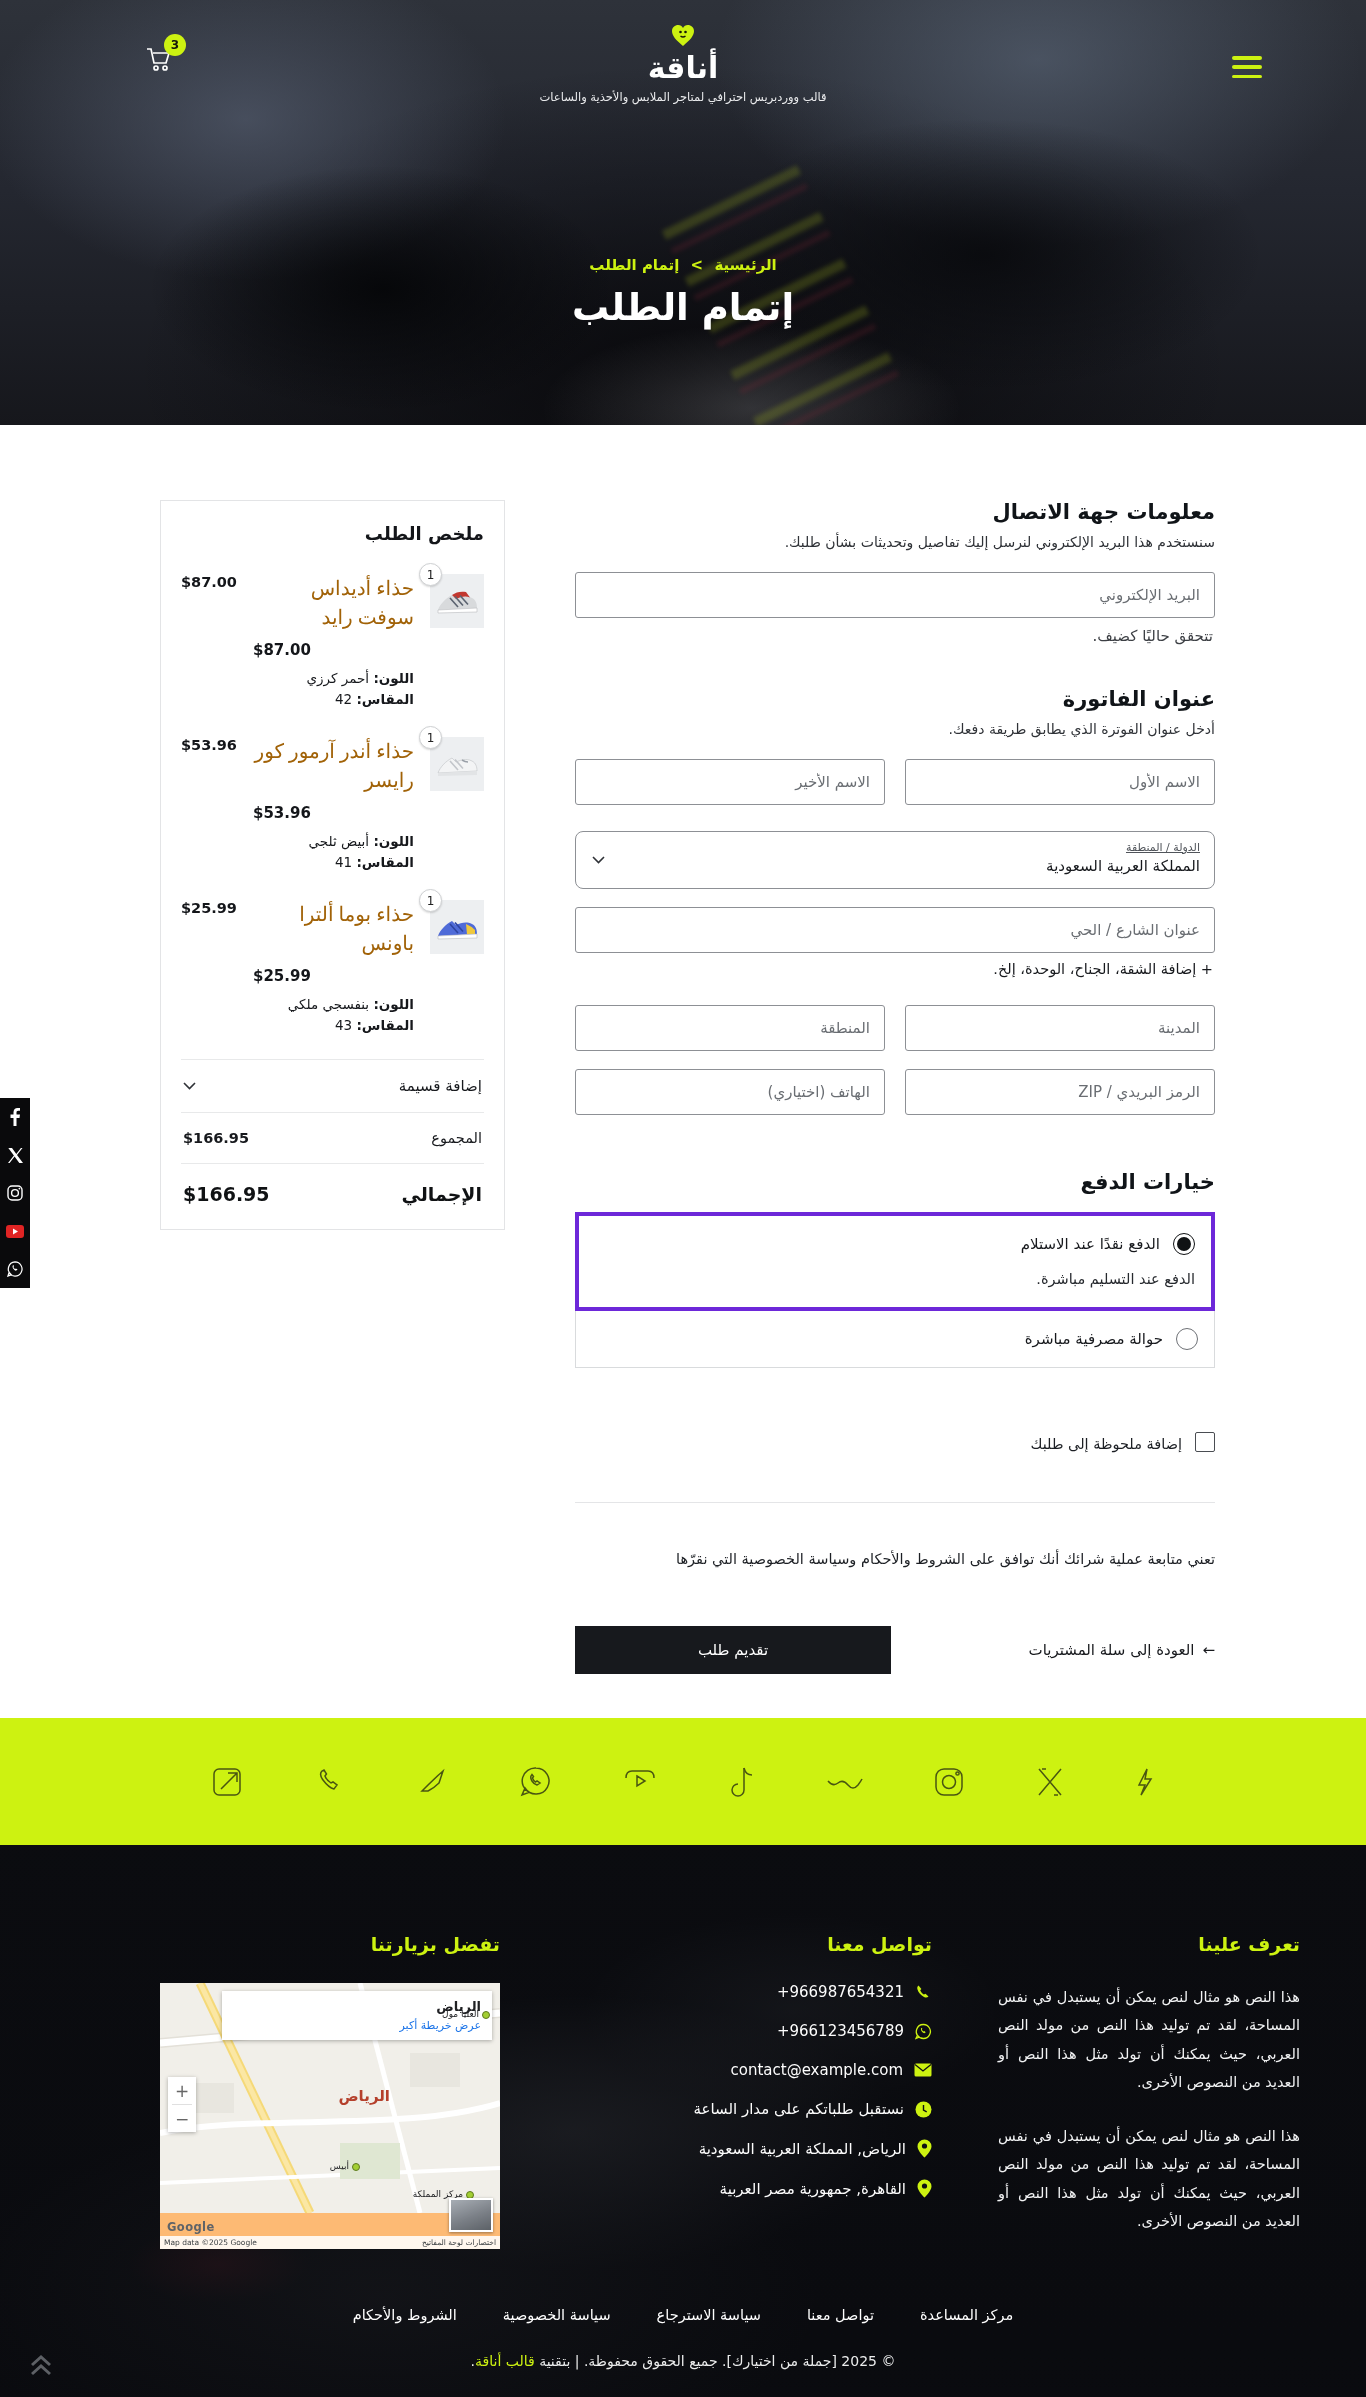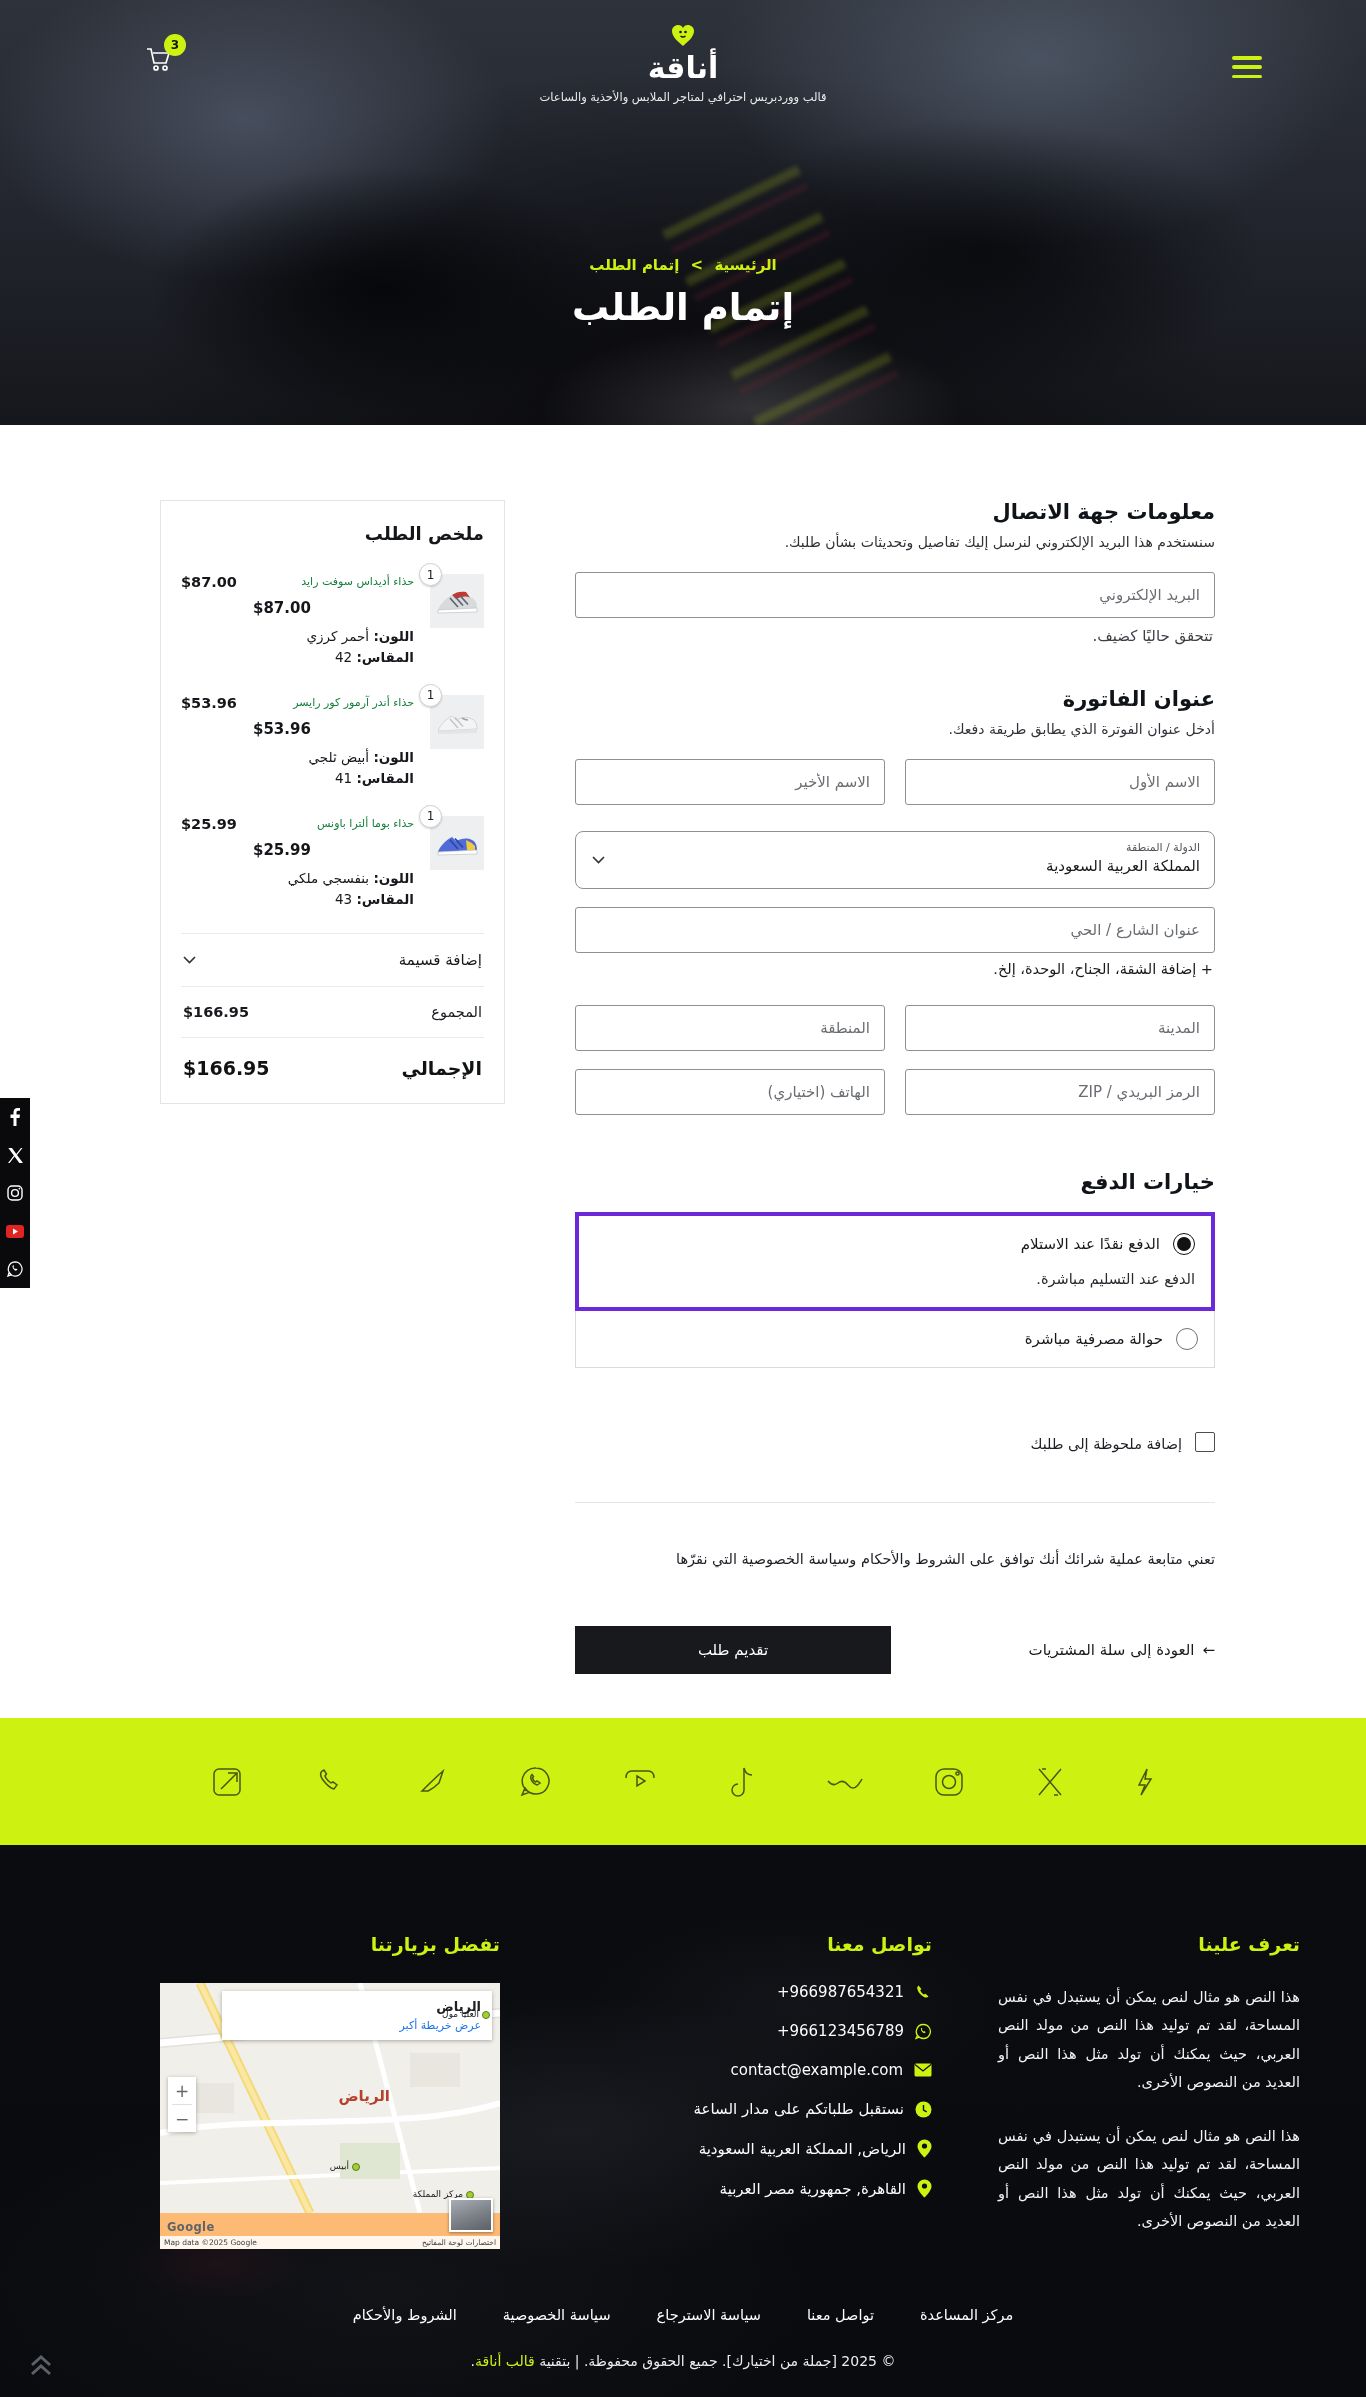--- a/index.html
+++ b/index.html
@@ -52,21 +52,21 @@
   input.text { width:100%; height:46px; border:1px solid #8d9095; border-radius:3px; padding:0 14px; font-size:15px; color:#222; background:#fff; font-family:inherit; }
   input.text::placeholder { color:#6a6e73; }
   .helper { font-size:15px; color:#3c3f44; margin:9px 2px 42px; }
 
   .row2 { display:flex; gap:20px; }
   .row2 input { flex:1; }
   .mb26 { margin-bottom:26px; }
   .mb18 { margin-bottom:18px; }
 
   .country-select { position:relative; border:1px solid #8d9095; border-radius:8px; height:58px; padding:9px 14px 6px; cursor:pointer; margin-bottom:18px; background:#fff; }
-  .country-label { font-size:11px; color:#50545a; }
+  .country-label { font-size:11px; color:#50545a;text-decoration:underline; }
   .country-value { font-size:15px; color:#17191d; margin-top:3px; }
   .country-select .chev { position:absolute; left:16px; top:24px; }
 
   .add-apartment { display:block; font-size:14.5px; color:#17191d; margin:8px 2px 28px; cursor:pointer; }
 
   .pay-title { margin-top:55px; }
   .payment-box { border:1px solid #d9dbdd; margin-top:18px; background:#fff; }
   .pay-opt1 { border:4px solid #6d28d9; margin:-1px -1px 0; padding:17px 16px 20px; }
   .opt-row { display:flex; align-items:center; gap:13px; font-size:15px; color:#17191d; cursor:pointer; }
   .opt-desc { font-size:14.5px; color:#26292e; margin-top:16px; }
@@ -84,21 +84,21 @@
   .back-link { font-size:15px; color:#17191d; cursor:pointer; display:flex; align-items:center; gap:8px; }
   .submit-btn { width:316px; height:48px; background:#17191d; color:#fff; border:none; font-size:15px; font-family:inherit; cursor:pointer; }
 
   
   .summary { border:1px solid #e3e4e6; padding:22px 20px 10px; background:#fff; }
   .summary-title { font-size:18px; font-weight:700; color:#14161a; }
   .s-item { display:flex; gap:16px; margin:30px 0 26px; }
   .thumb { width:54px; height:54px; background:#edeff1; position:relative; flex:none; display:flex; align-items:center; justify-content:center; }
   .qty-badge { position:absolute; top:-11px; left:-11px; width:23px; height:23px; border-radius:50%; background:#fff; border:1px solid #cfd1d3; box-shadow:0 1px 2px rgba(0,0,0,.15); font-size:12px; color:#222; display:flex; align-items:center; justify-content:center; }
   .item-info { flex:1; }
-  .item-name { font-size:11px; color:#15803d; margin-bottom:9px; line-height:1.45; }
+  .item-name { font-size:20px; color:#a16207; margin-bottom:9px; line-height:1.45;font-family:Liberation Serif, serif; }
   .item-line-price { font-weight:700; font-size:15px; color:#14161a; margin-bottom:11px; }
   .attr { font-size:13.5px; color:#16181c; margin-top:5px; }
   .attr b { font-weight:700; }
   .item-total { font-weight:700; font-size:14.5px; color:#14161a; }
   .ltr { direction:ltr; unicode-bidi:embed; }
   .coupon { display:flex; justify-content:space-between; align-items:center; padding:17px 2px; border-top:1px solid #e8e9ea; border-bottom:1px solid #e8e9ea; font-size:15px; color:#17191d; cursor:pointer; }
   .row-sub { display:flex; justify-content:space-between; padding:17px 2px; font-size:14.5px; color:#17191d; border-bottom:1px solid #e8e9ea; }
   .row-sub b { font-weight:700; }
   .row-total { display:flex; justify-content:space-between; padding:19px 2px 14px; font-size:19px; font-weight:700; color:#101214; }
 

